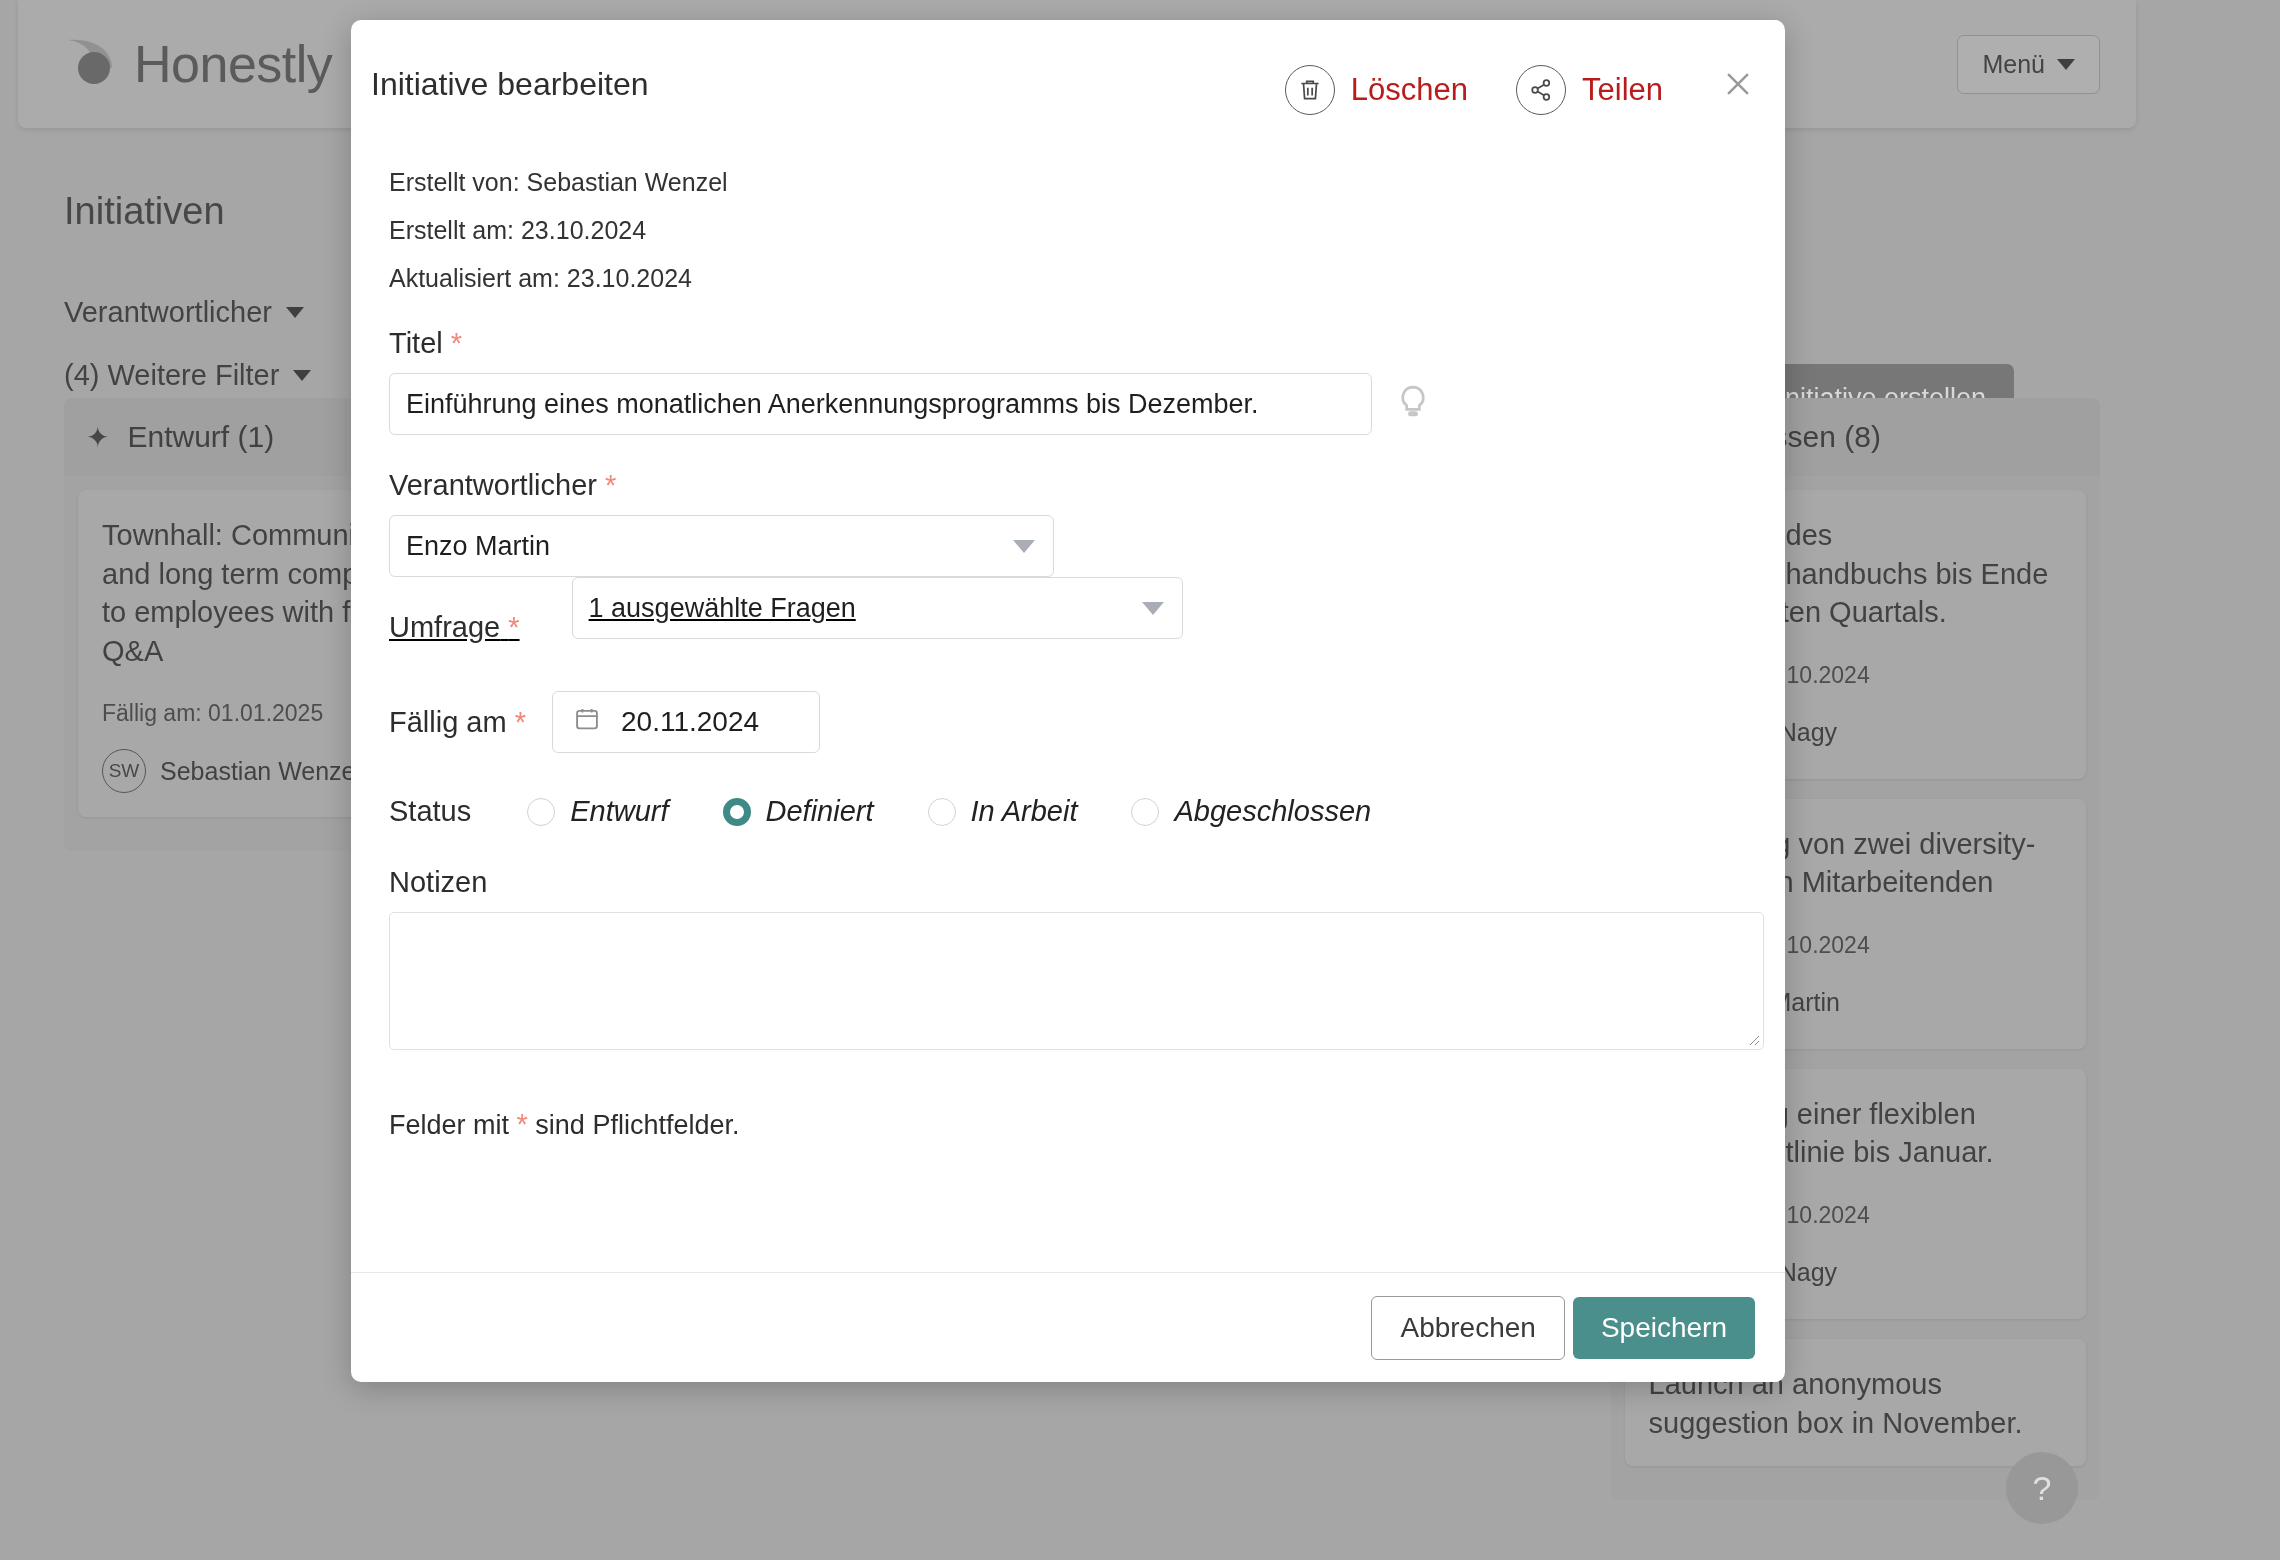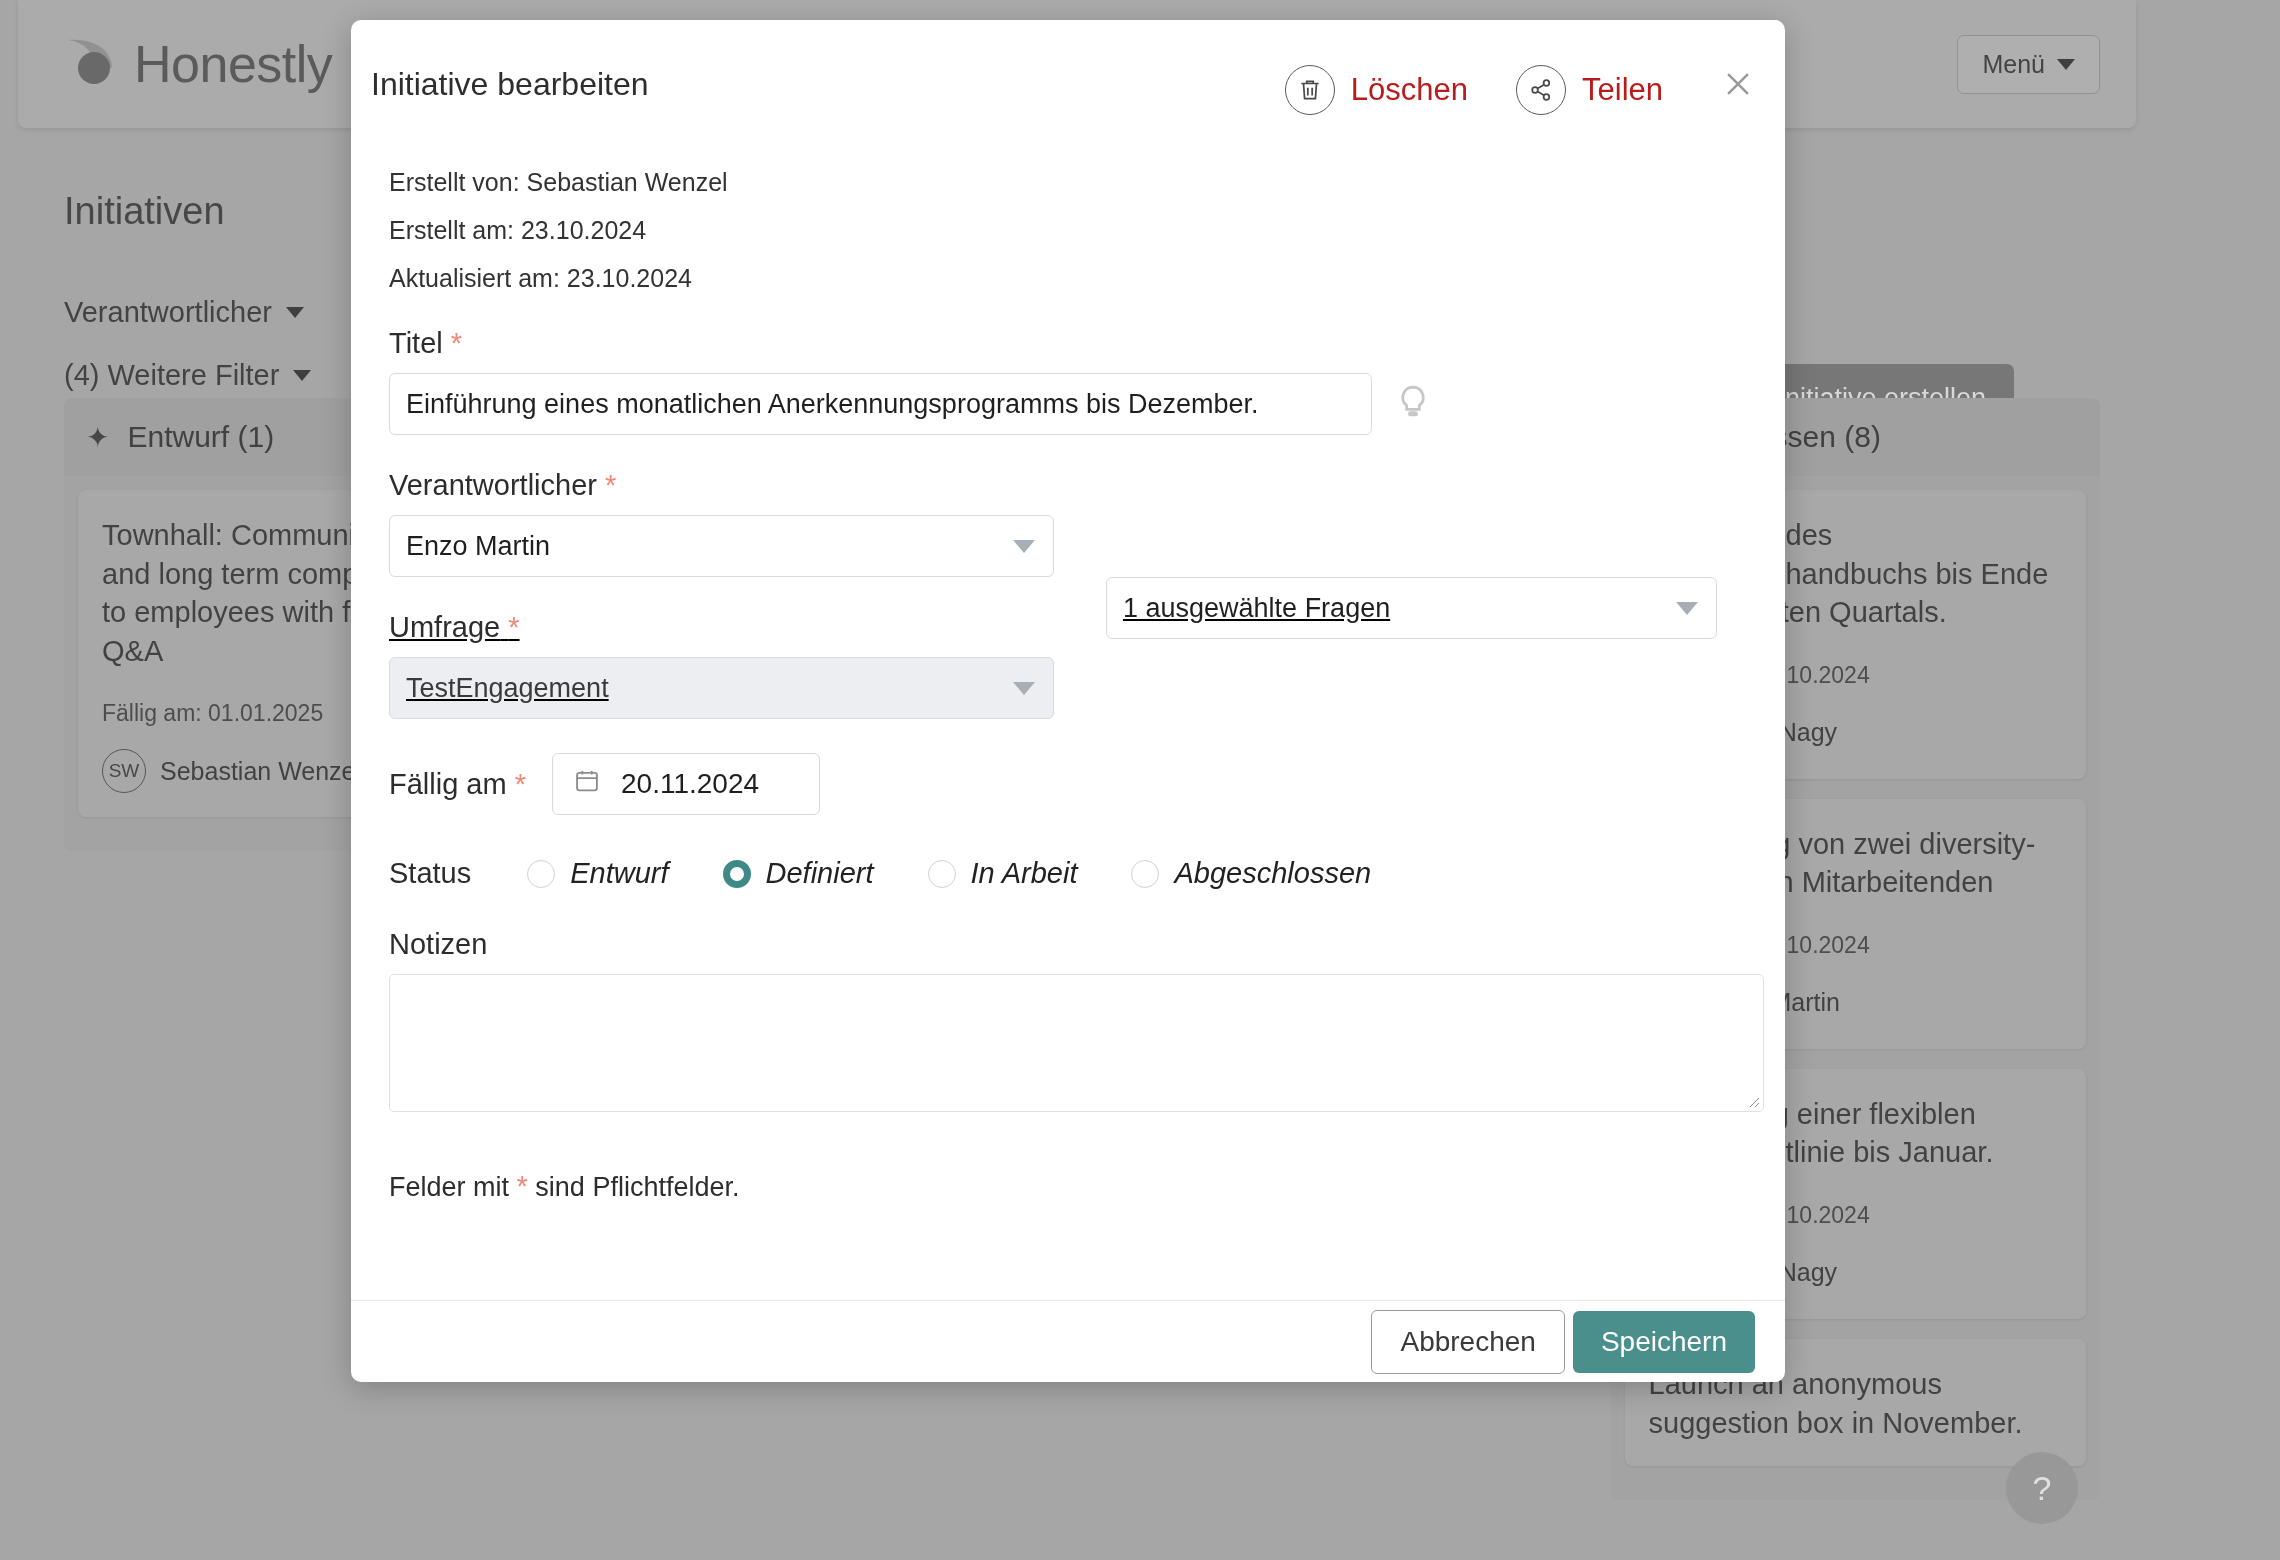--- a/index.html
+++ b/index.html
@@ -240,21 +240,21 @@
     background: #fff; position: relative;
   }
   .resize-grip {
     position: absolute; right: 3px; bottom: 3px;
     width: 14px; height: 14px;
   }
   .req-note { font-size: 27px; color: #2d2d2d; margin-top: 58px; }
 
   .modal-foot {
     flex: 0 0 auto;
-    height: 82px;
+    height: 110px;
     border-top: 1px solid #e6e8ea;
     display: flex; align-items: center; justify-content: flex-end;
     gap: 4px;
     padding: 0 30px;
   }
   .btn {
     font-size: 28px; border-radius: 6px;
     padding: 15px 28px;
   }
   .btn-secondary {
@@ -456,24 +456,20 @@
     <div class="select w-owner">
       <span>Enzo Martin</span>
       <span class="chev"></span>
     </div>
 
     <div class="two-col">
       <div>
         <div class="field-label">
           <span>Umfrage</span>
           <span class="req">*</span>
-        </div>
-        <div class="select w-survey disabled">
-          <span>TestEngagement</span>
-          <span class="chev"></span>
         </div>
       </div>
       <div>
         <div class="select w-questions">
           <span>1 ausgewählte Fragen</span>
           <span class="chev"></span>
         </div>
       </div>
     </div>
 

